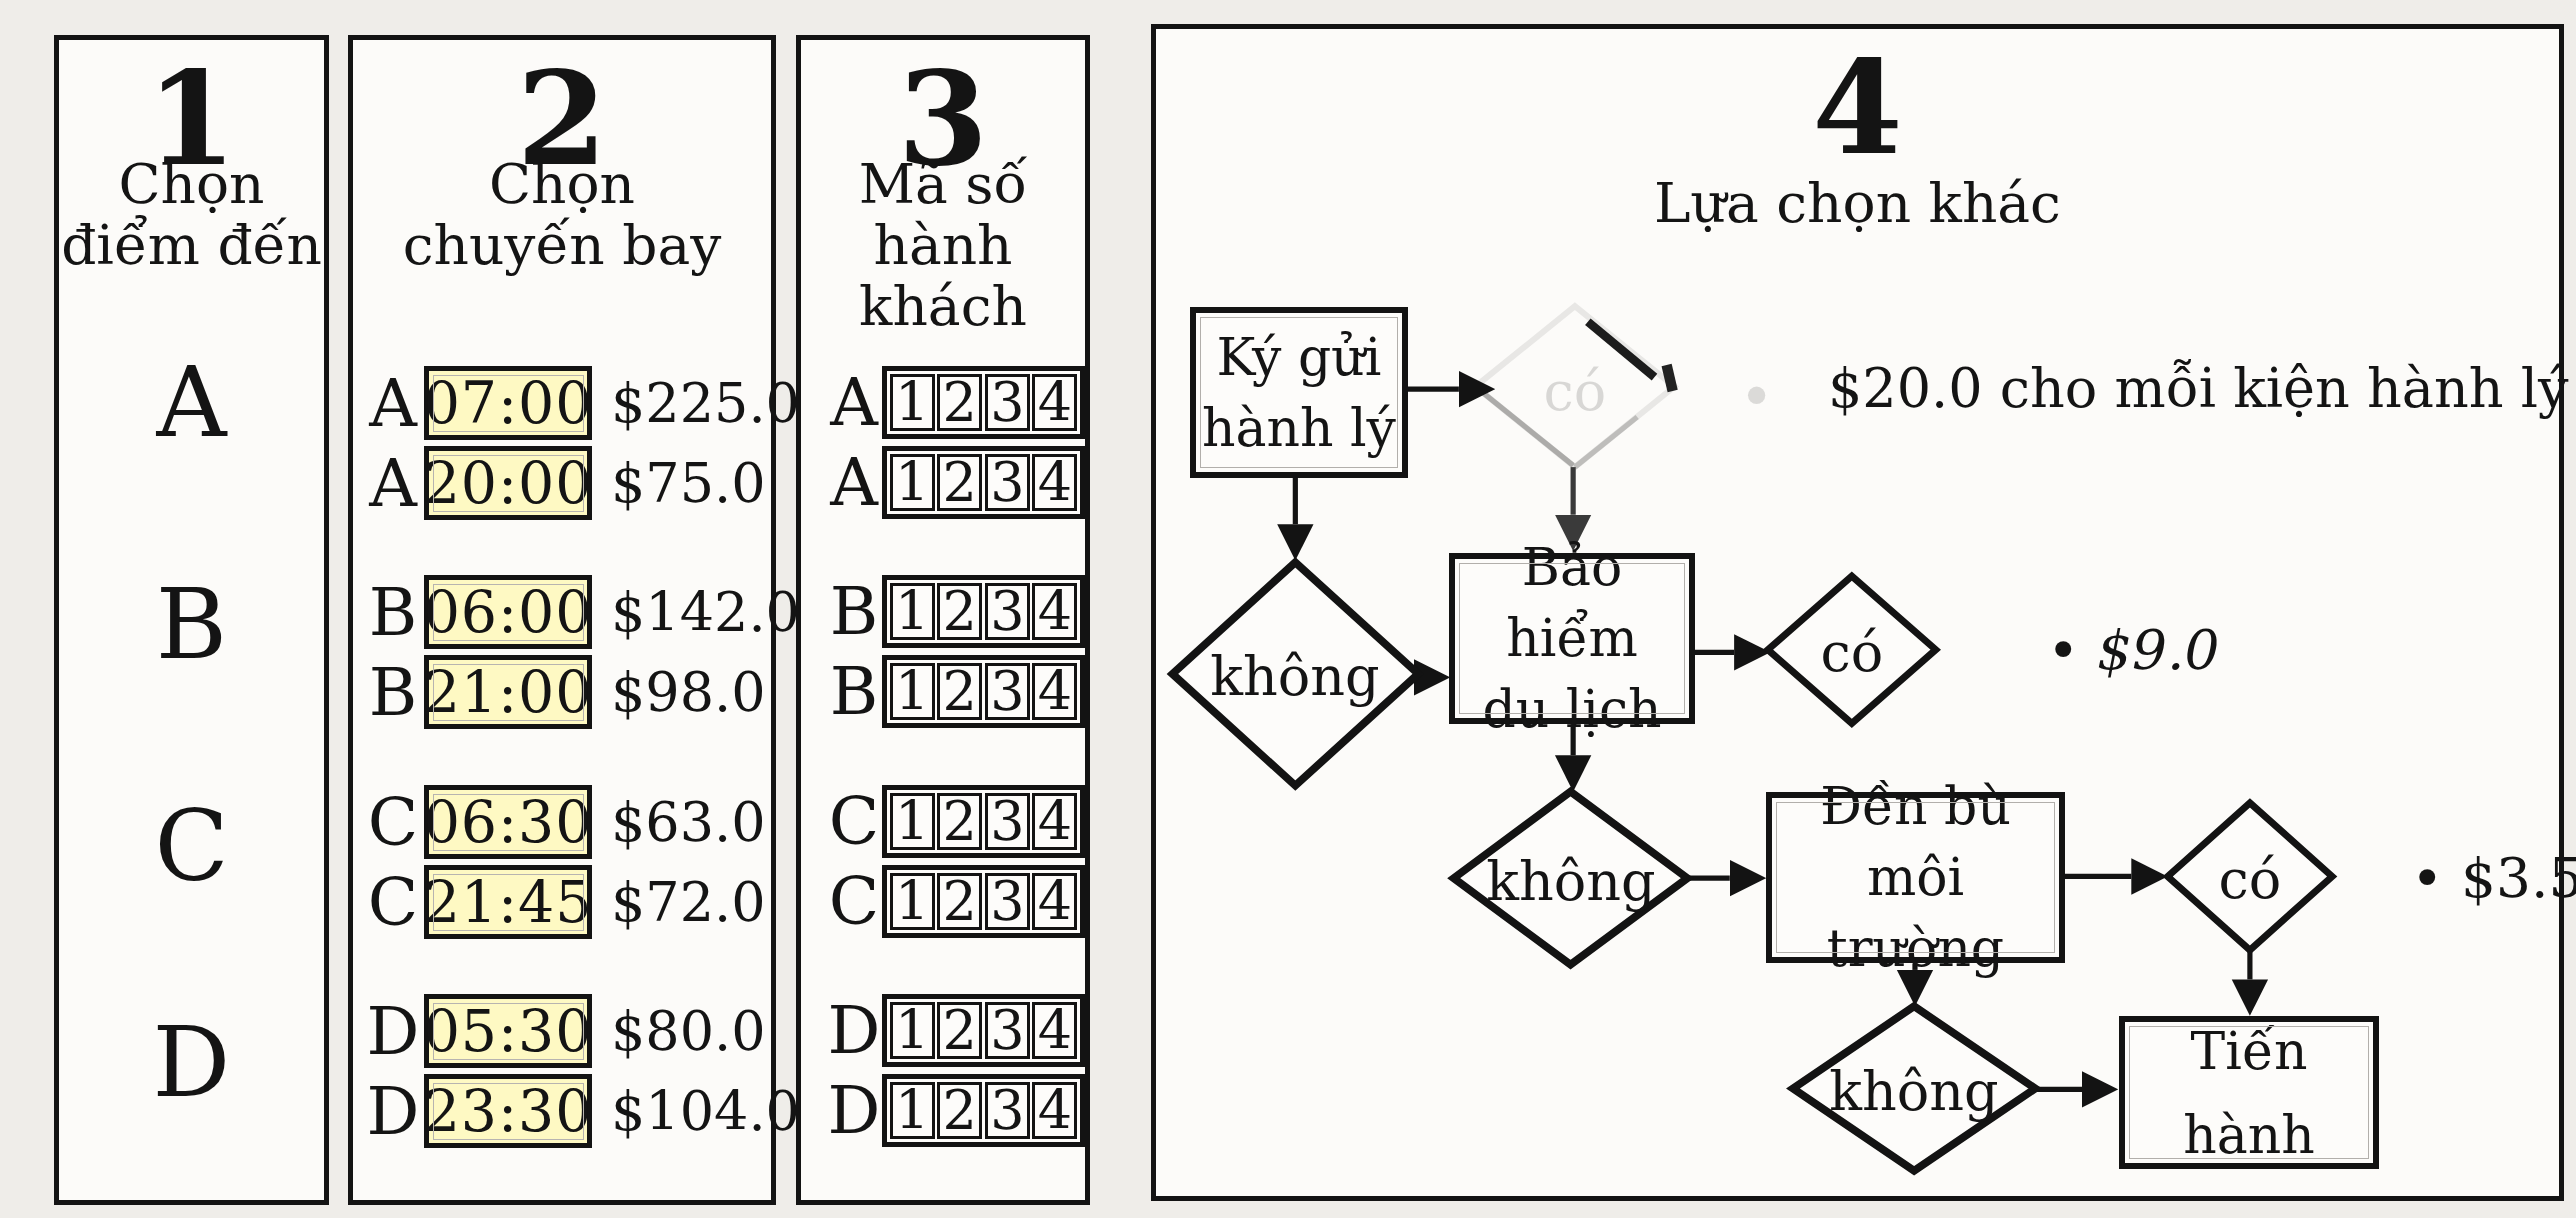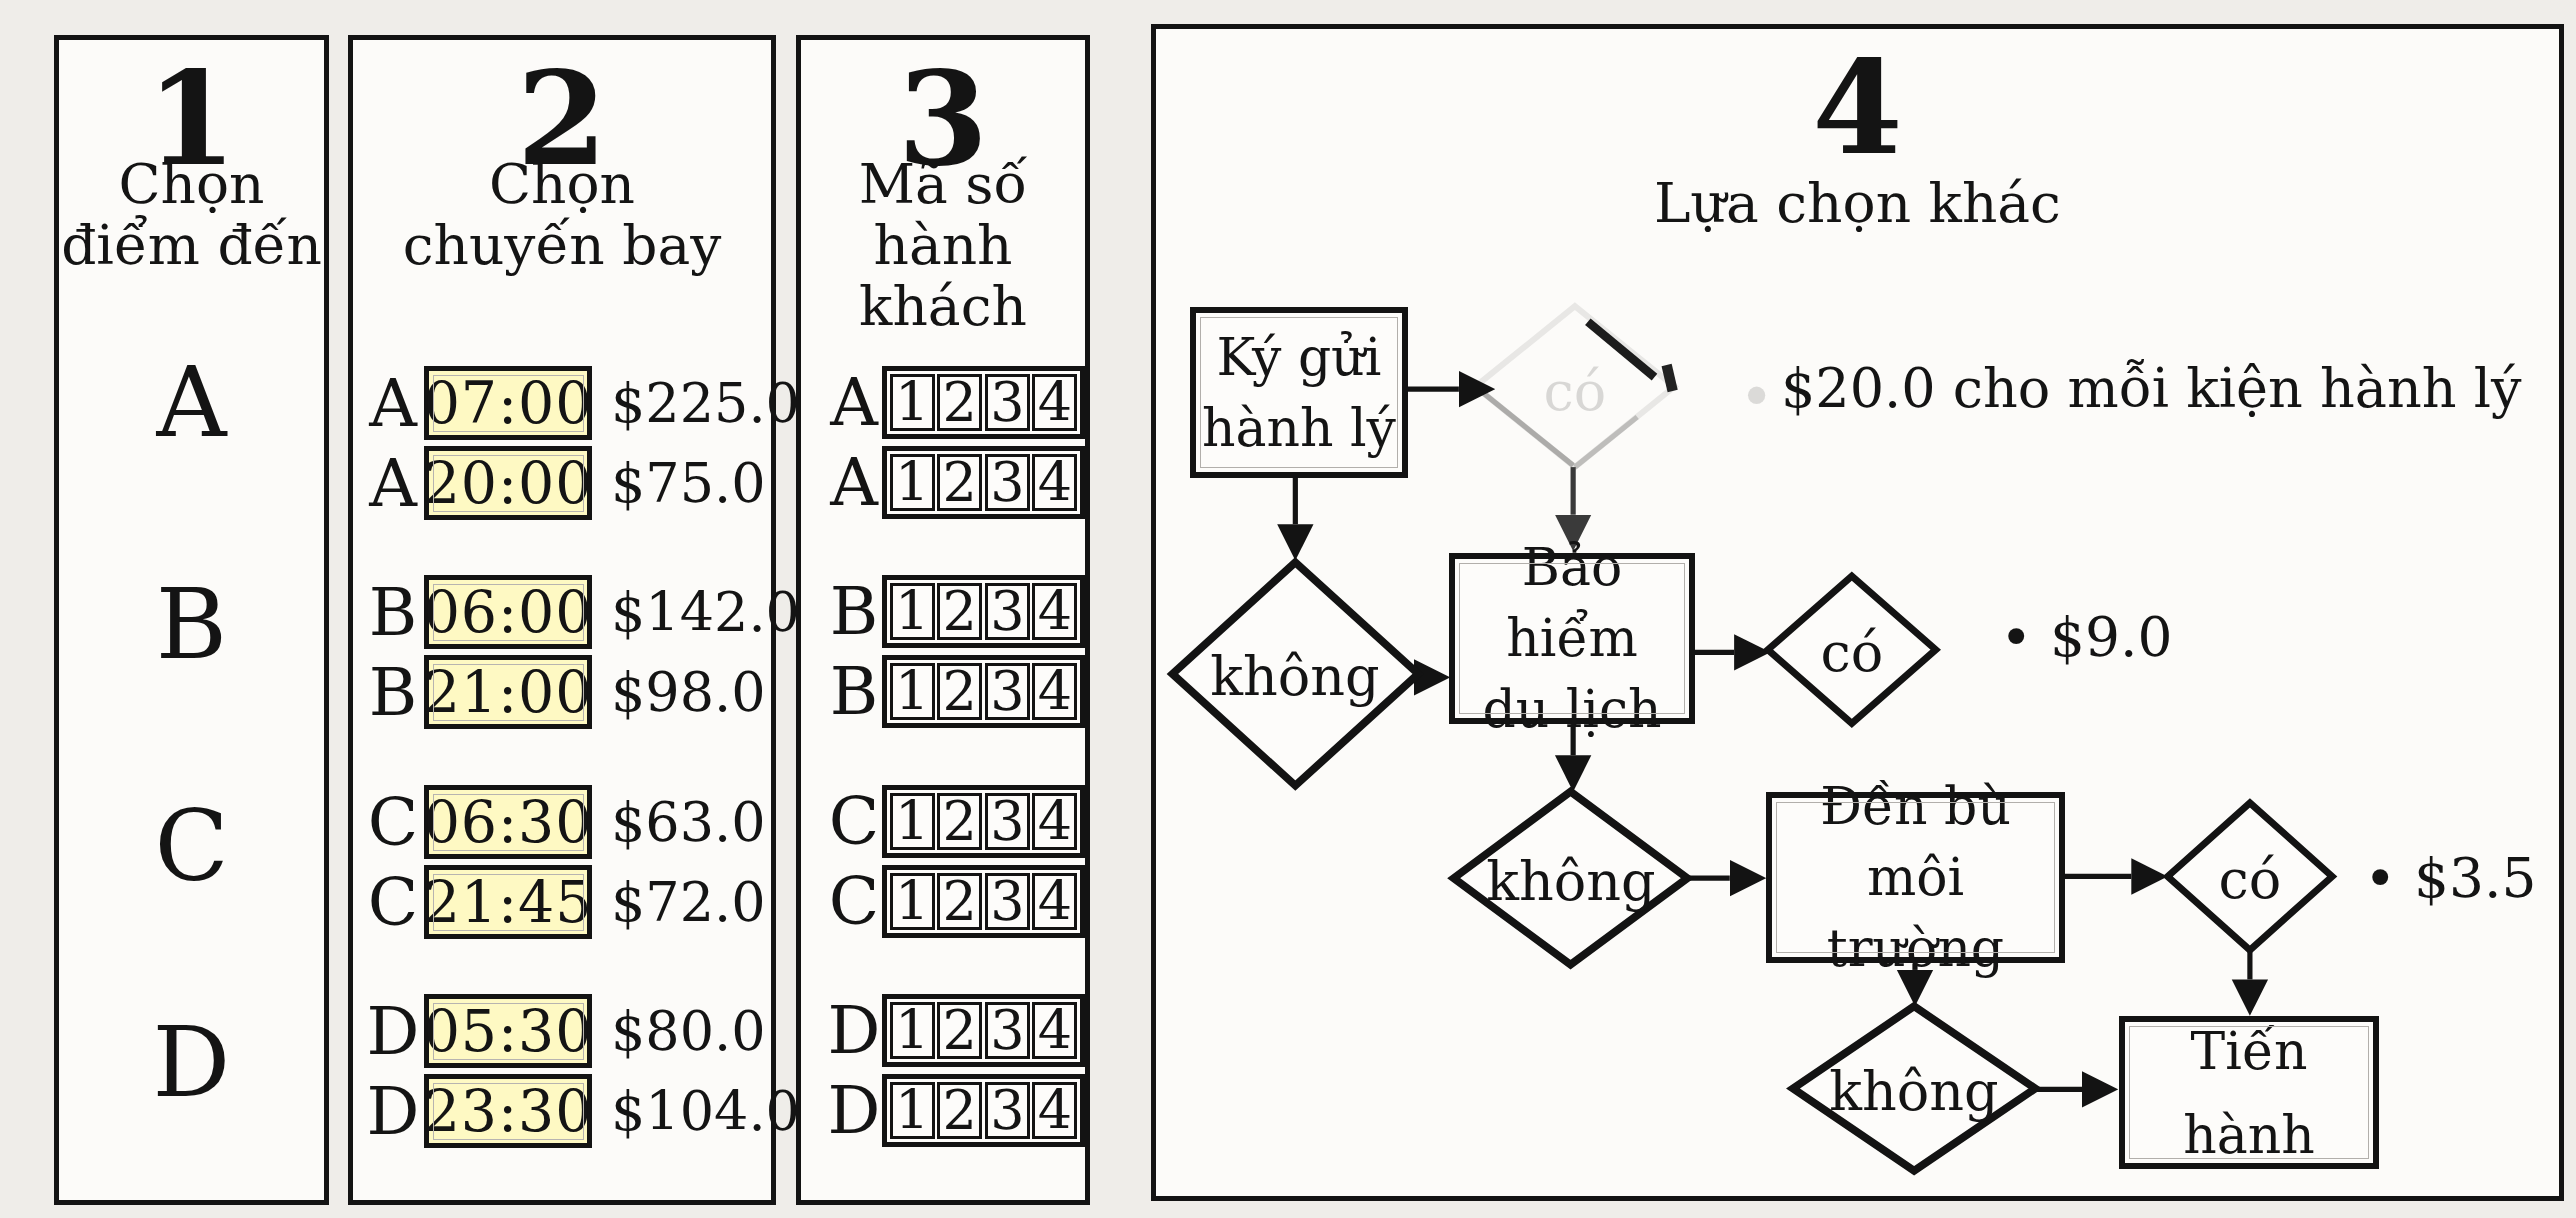--- a/index.html
+++ b/index.html
@@ -61,21 +61,21 @@
   .fcbox{
     position:absolute;border:6px solid #131313;box-sizing:border-box;background:#fdfcfa;
     display:flex;flex-direction:column;align-items:center;justify-content:center;
     font-size:52px;line-height:71px;text-align:center;
   }
   .fcbox::after{content:"";position:absolute;inset:4.3px;border:1.7px solid #b2afab;pointer-events:none;}
   .dlabel{
     position:absolute;transform:translate(-50%,-50%);font-size:54px;white-space:nowrap;
   }
   .fee{
-    position:absolute;transform:translate(0,-50%);font-size:55px;white-space:nowrap;
+    position:absolute;transform:translate(0,-50%);font-size:55px;white-space:nowrap;margin-left:47px;
   }
   .faded-yes{
     position:absolute;transform:translate(-50%,-50%);font-size:54px;color:rgba(0,0,0,0.14);
   }
   svg{position:absolute;left:0;top:0;}
 </style>
 </head>
 <body>
 
 <div class="page">
@@ -292,19 +292,19 @@
       </div>
 
       <div class="faded-yes" style="left:419px;top:362px;">có</div>
       <div class="dlabel" style="left:139px;top:647px;">không</div>
       <div class="dlabel" style="left:696px;top:623px;">có</div>
       <div class="dlabel" style="left:415px;top:852px;">không</div>
       <div class="dlabel" style="left:1094px;top:850px;">có</div>
       <div class="dlabel" style="left:758px;top:1062px;">không</div>
 
       <div class="fee" style="left:625px;top:359px;font-size:54px;">$20.0 cho mỗi kiện hành lý</div>
-      <div class="fee" style="left:844px;top:608px;">• $9.0</div>
+      <div class="fee" style="left:844px;top:621px;font-style:italic;">• $9.0</div>
       <div class="fee" style="left:1208px;top:849px;">• $3.5</div>
     </div>
   </div>
 
 </div>
 
 
 </body></html>

